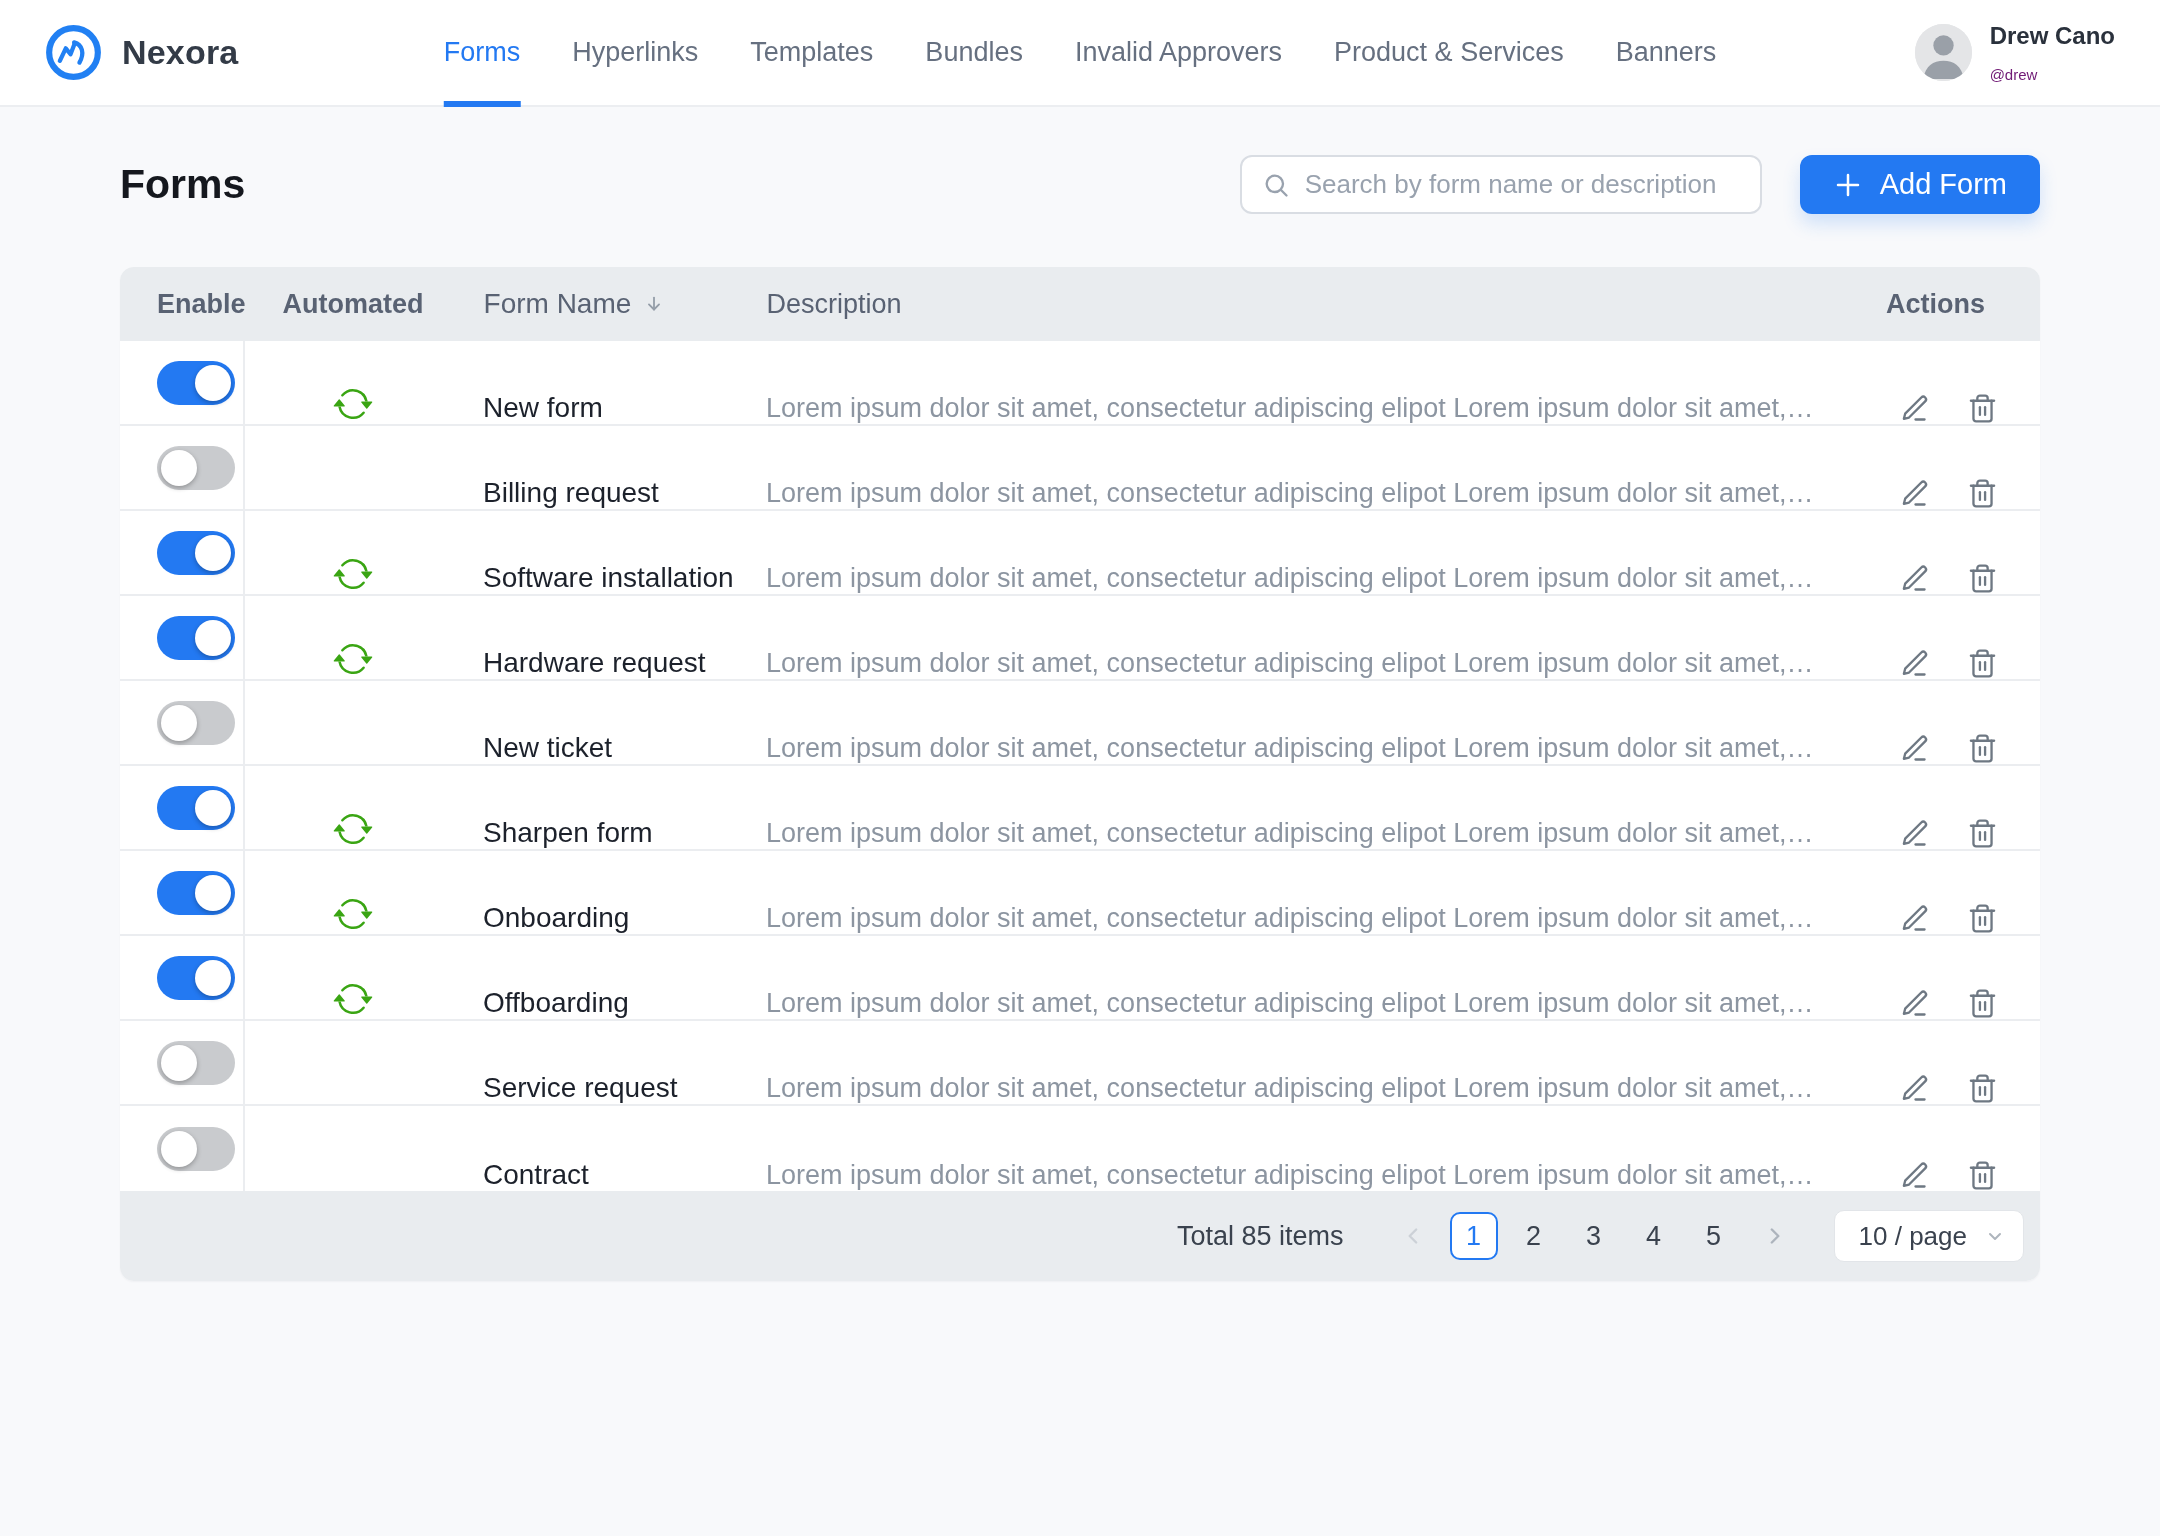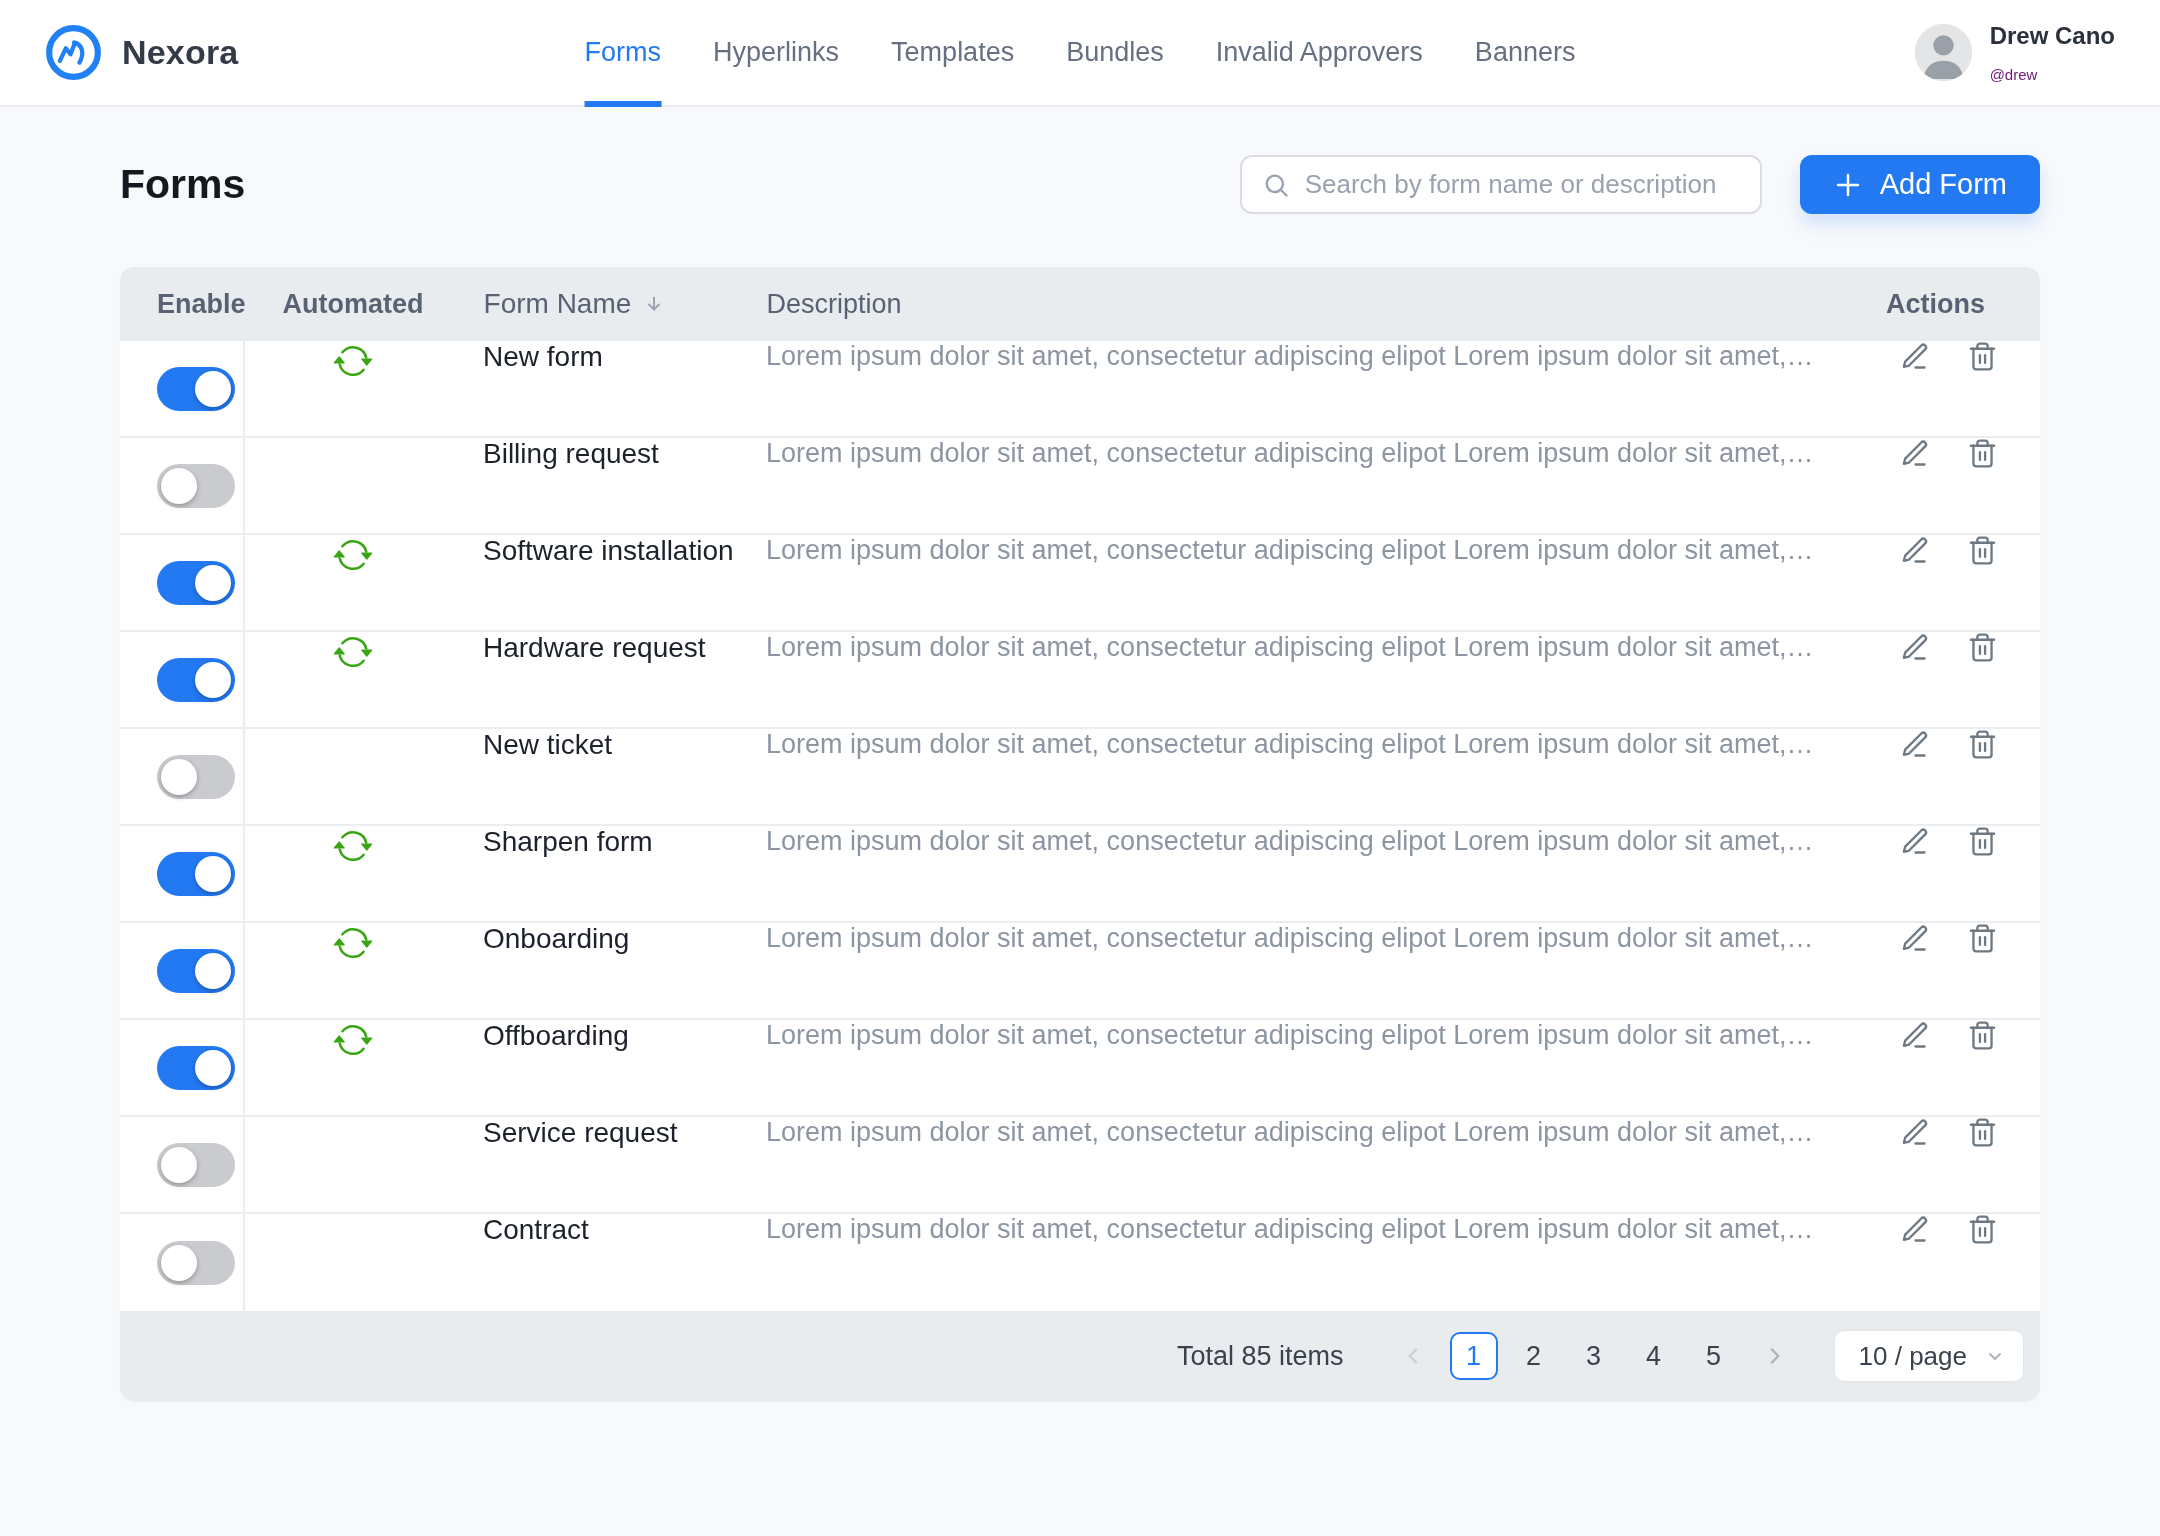--- a/index.html
+++ b/index.html
@@ -26,21 +26,21 @@
   .head-right{margin-left:auto;display:flex;gap:38px;align-items:center}
   .search{width:522px;height:59px;background:#fff;border:2px solid #d9dde3;border-radius:12px;display:flex;align-items:center;padding:0 20px;gap:15px}
   .search svg{flex:none;color:#99a2ae}
   .search input{border:none;outline:none;flex:1;font-size:26px;font-family:inherit;color:#333a45;background:transparent}
   .search input::placeholder{color:#99a2ae}
   .btn-add{height:59px;padding:0 33px;background:#2379f2;color:#fff;border:none;border-radius:12px;font-size:29px;font-family:inherit;display:flex;align-items:center;gap:17px;cursor:pointer;box-shadow:0 10px 18px rgba(35,121,242,.18)}
 
   
   .card{margin-top:53px;border-radius:14px;overflow:hidden;background:#fff;box-shadow:0 1px 2px rgba(20,30,50,.04)}
   .thead{height:74px;background:#e9ecef;display:flex;align-items:center;font-size:27px;font-weight:700;color:#596273}
-  .trow{height:97px;display:flex;align-items:flex-start;background:#fff;border-bottom:2px solid #ebedf0}
+  .trow{height:85px;display:flex;align-items:flex-end;background:#fff;border-bottom:2px solid #ebedf0}
   .trow:last-child{border-bottom:none}
   .c-enable{flex:0 0 125px;height:100%;display:flex;align-items:center;padding-left:37px}
   .trow .c-enable{border-right:2px solid #ebedf0}
   .c-auto{flex:0 0 215px;display:flex;justify-content:center;align-items:center}
   .c-name{flex:0 0 290px;padding-left:23px;font-size:28px;font-weight:500;color:#1c212b;white-space:nowrap}
   .thead .c-name{display:flex;align-items:center;gap:12px;font-weight:400;color:#596273}
   .c-desc{flex:1;min-width:0;padding:0 36px 0 16px;font-size:27px;color:#8c95a1;white-space:nowrap;overflow:hidden;text-overflow:ellipsis}
   .thead .c-desc{color:#596273;font-weight:400;overflow:visible}
   .c-actions{flex:0 0 190px;display:flex;justify-content:flex-end;align-items:center;gap:36px;padding-right:42px}
   .thead .c-actions{padding-right:55px}
@@ -81,20 +81,21 @@
     </svg>
     <span class="brand-name">Nexora</span>
   </div>
 
   <nav class="nav" id="nav">
       <button class="nav-item active">Forms</button>
       <button class="nav-item">Hyperlinks</button>
       <button class="nav-item">Templates</button>
       <button class="nav-item">Bundles</button>
       <button class="nav-item">Invalid Approvers</button>
+      <button class="nav-item">Product &amp; Services</button>
       <button class="nav-item">Banners</button>
     </nav>
 
   <div class="user">
     <span class="avatar">
       <svg viewBox="0 0 56 56" width="57" height="57">
         <rect width="56" height="56" fill="#e4e5e7"></rect>
         <circle cx="28" cy="21" r="10" fill="#9aa0a8"></circle>
         <path d="M8 54c2-13 10-18 20-18s18 5 20 18z" fill="#9aa0a8"></path>
       </svg>

